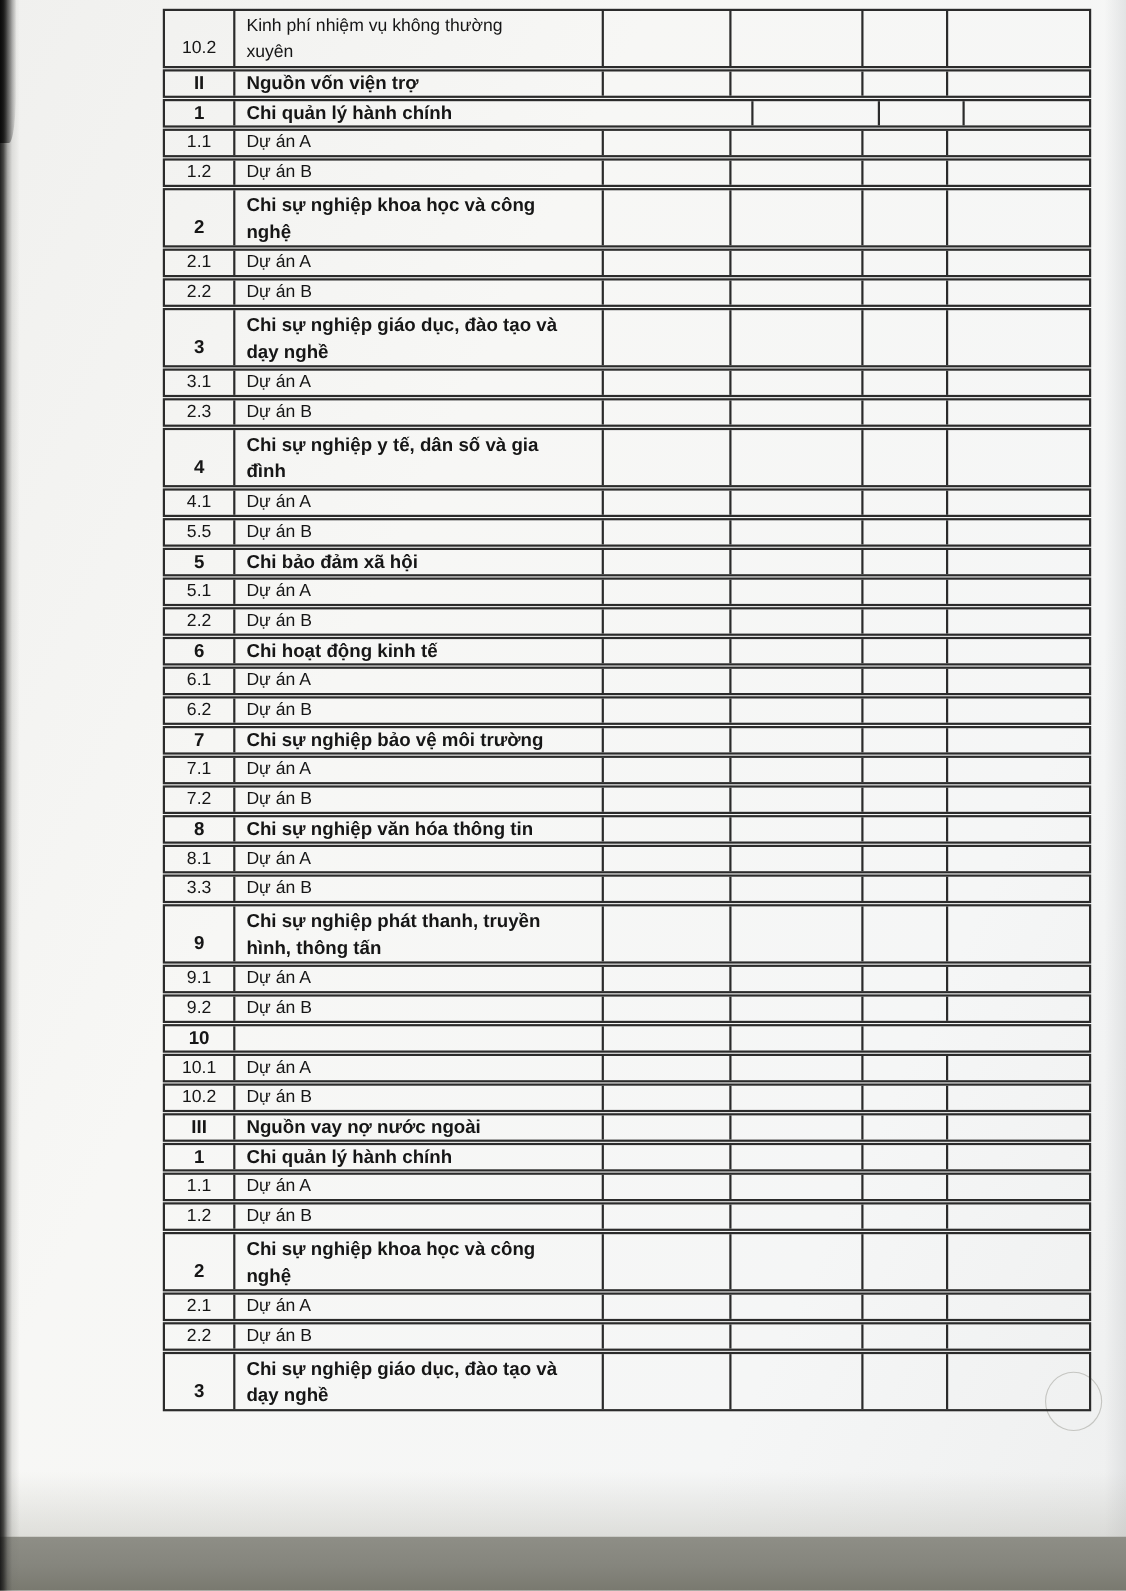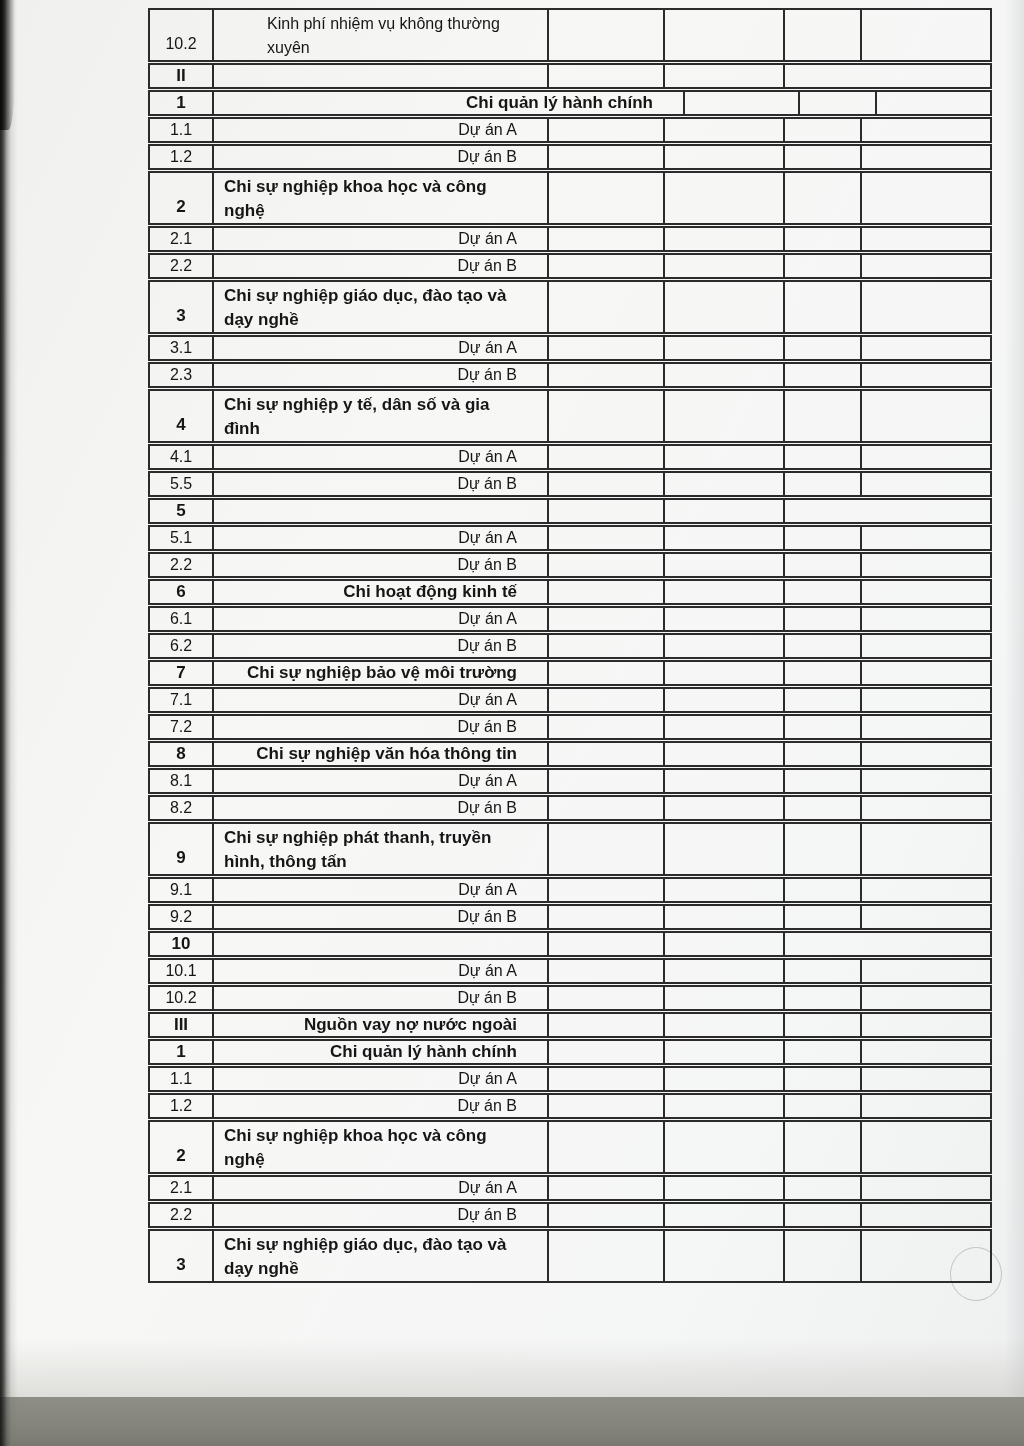--- a/index.html
+++ b/index.html
@@ -46,21 +46,21 @@
   .row:first-child{margin-top:0;}
   .row.double{height:54px;}
   .row.shifted{grid-template-columns:62px 471px 115px 77px 115px 0px;}
   .row.shifted .cell:last-child{border-left:none;}
   .cell{
     box-sizing:border-box;border-left:2px solid #2b2b2b;overflow:hidden;
     display:flex;align-items:center;font-size:16px;line-height:20px;
   }
   .cell:first-child{border-left:none;text-align:center;}
   .cell.no{justify-content:center;padding:0 2px;}
-  .cell.desc{padding:0 30px 0 10px;text-align:left;justify-content:flex-end;}
+  .cell.desc{padding:0 30px 0 10px;text-align:left;}
   .row.bold .cell{font-weight:bold;font-size:17px;}
   .row.double .cell{line-height:24px;}
   .row.double .cell.no{align-items:flex-end;padding-bottom:4px;}
   .row.double .cell.desc{align-items:flex-start;padding-top:2px;}
   .txt{display:block;}
   .row:first-child .cell.desc .txt{max-width:250px;}
 </style>
 </head>
 <body>
 
@@ -77,20 +77,23 @@
       <div class="cell desc">
         <span class="txt">Kinh phí nhiệm vụ không thường xuyên</span>
       </div>
       <div class="cell empty"></div>
       <div class="cell empty"></div>
       <div class="cell empty"></div>
       <div class="cell empty"></div>
     </div>
     <div class="row bold">
       <div class="cell no">II</div>
+      <div class="cell desc">
+        <span class="txt">Nguồn vốn viện trợ</span>
+      </div>
       <div class="cell empty"></div>
       <div class="cell empty"></div>
       <div class="cell empty"></div>
       <div class="cell empty"></div>
     </div>
     <div class="row bold shifted">
       <div class="cell no">1</div>
       <div class="cell desc">
         <span class="txt">Chi quản lý hành chính</span>
       </div>
@@ -204,20 +207,23 @@
       <div class="cell desc">
         <span class="txt">Dự án B</span>
       </div>
       <div class="cell empty"></div>
       <div class="cell empty"></div>
       <div class="cell empty"></div>
       <div class="cell empty"></div>
     </div>
     <div class="row bold">
       <div class="cell no">5</div>
+      <div class="cell desc">
+        <span class="txt">Chi bảo đảm xã hội</span>
+      </div>
       <div class="cell empty"></div>
       <div class="cell empty"></div>
       <div class="cell empty"></div>
       <div class="cell empty"></div>
     </div>
     <div class="row">
       <div class="cell no">5.1</div>
       <div class="cell desc">
         <span class="txt">Dự án A</span>
       </div>
@@ -310,21 +316,21 @@
       <div class="cell no">8.1</div>
       <div class="cell desc">
         <span class="txt">Dự án A</span>
       </div>
       <div class="cell empty"></div>
       <div class="cell empty"></div>
       <div class="cell empty"></div>
       <div class="cell empty"></div>
     </div>
     <div class="row">
-      <div class="cell no">8.2</div>
+      <div class="cell no">3.3</div>
       <div class="cell desc">
         <span class="txt">Dự án B</span>
       </div>
       <div class="cell empty"></div>
       <div class="cell empty"></div>
       <div class="cell empty"></div>
       <div class="cell empty"></div>
     </div>
     <div class="row double bold">
       <div class="cell no">9</div>

